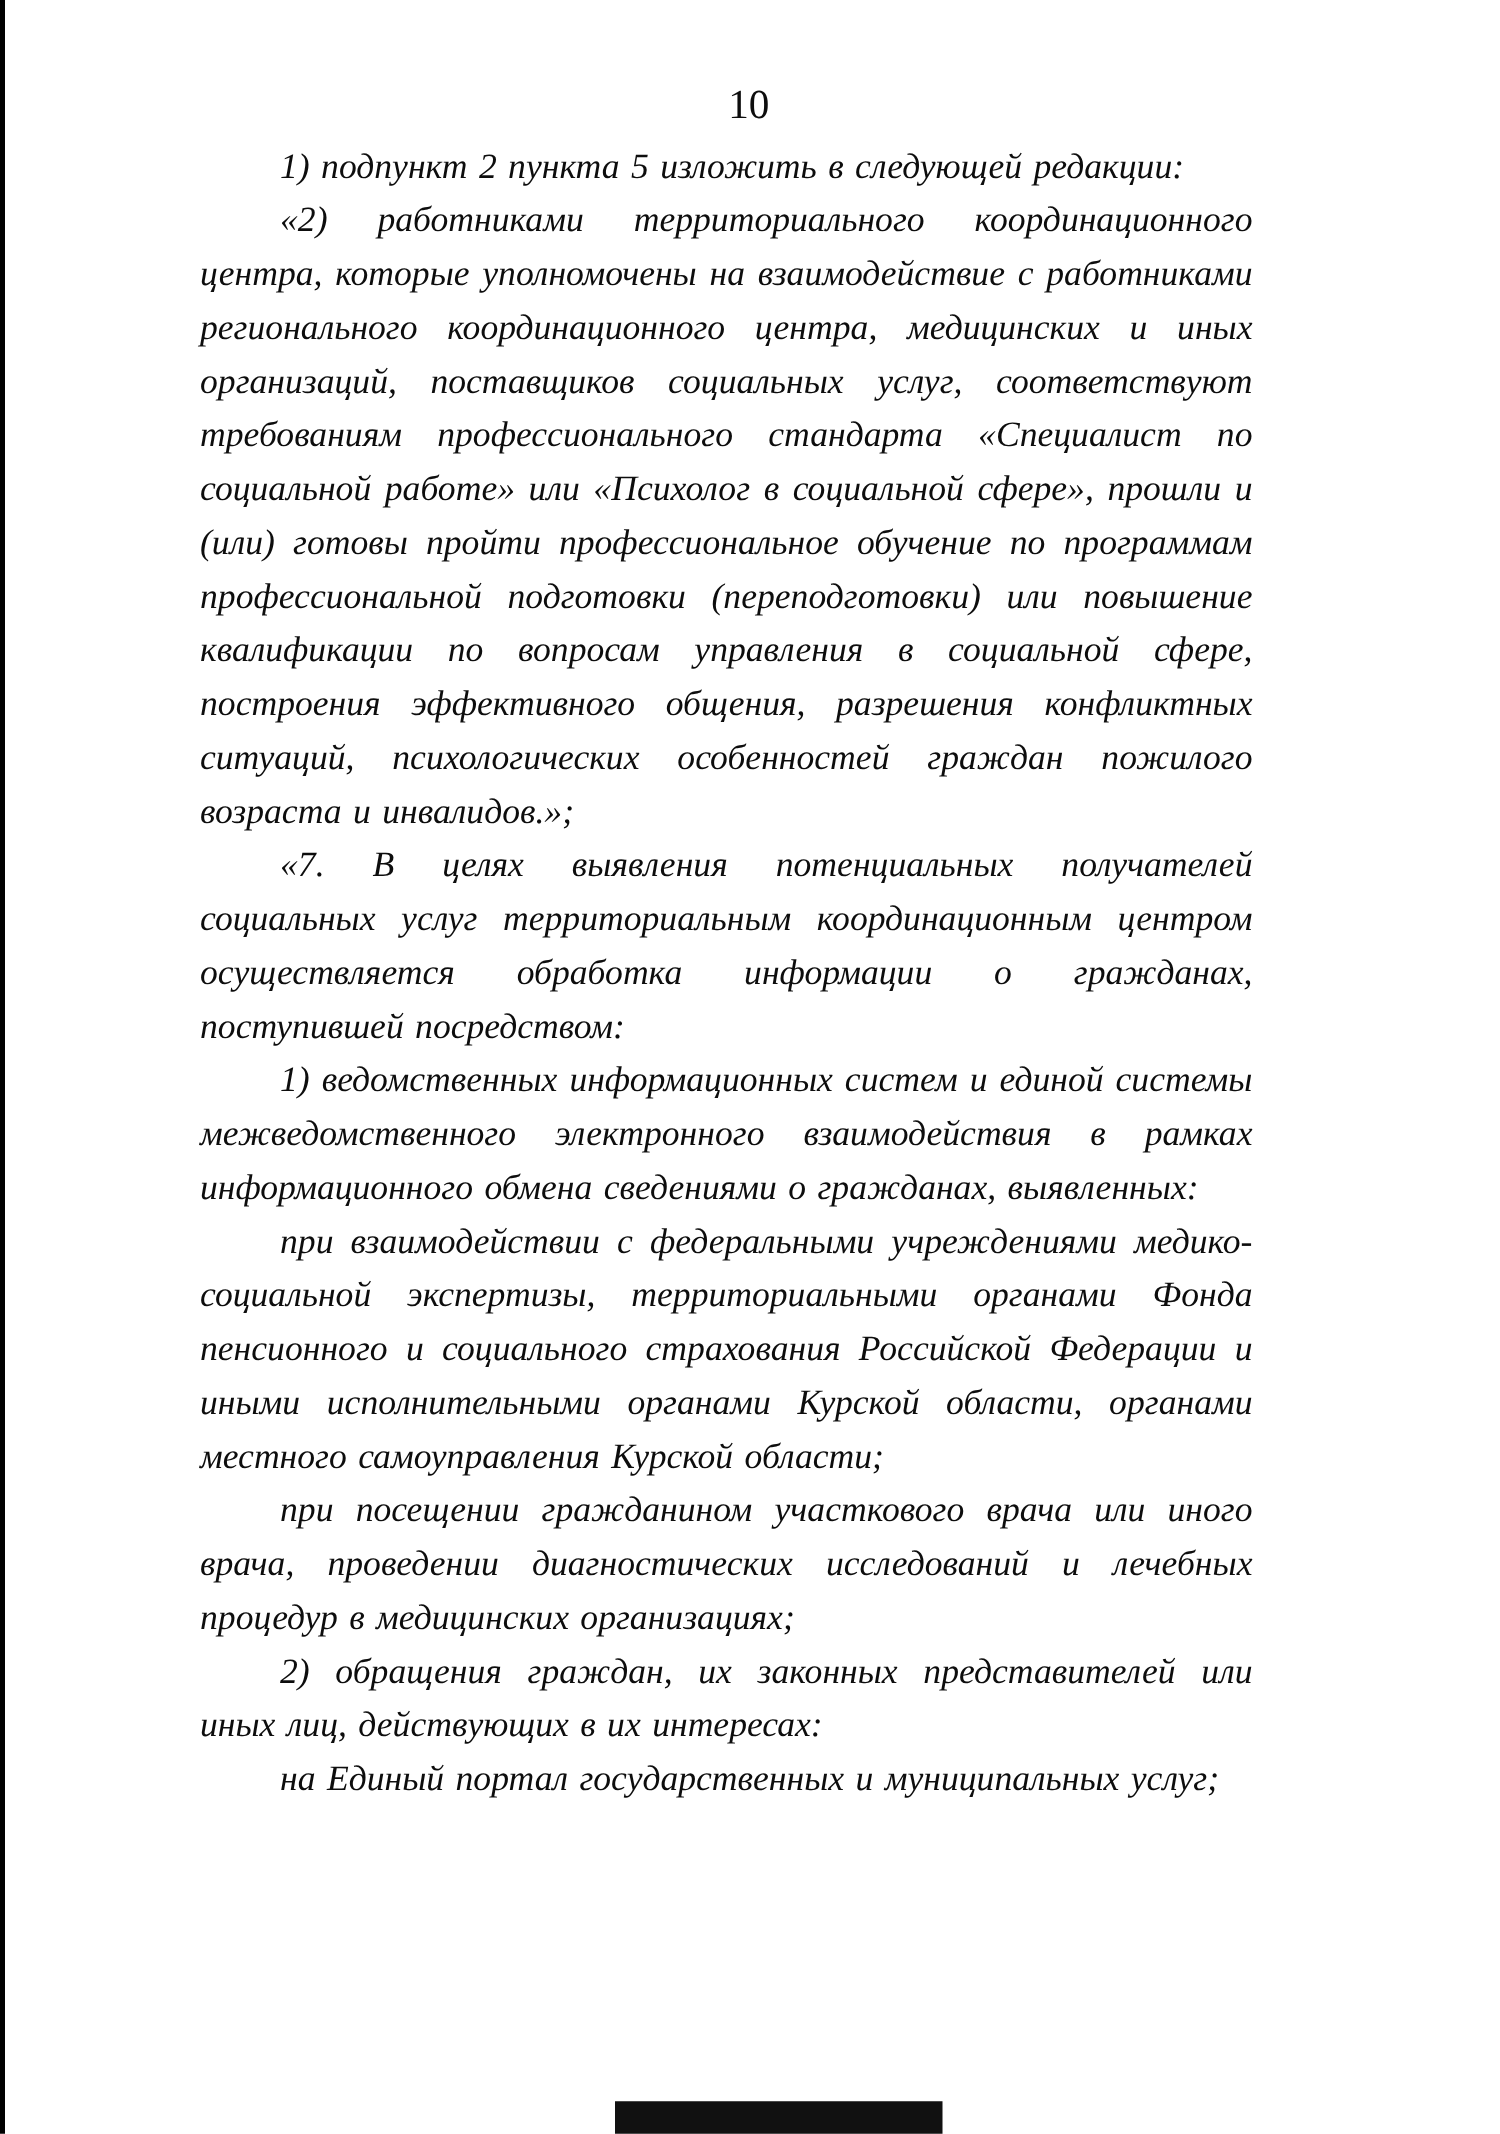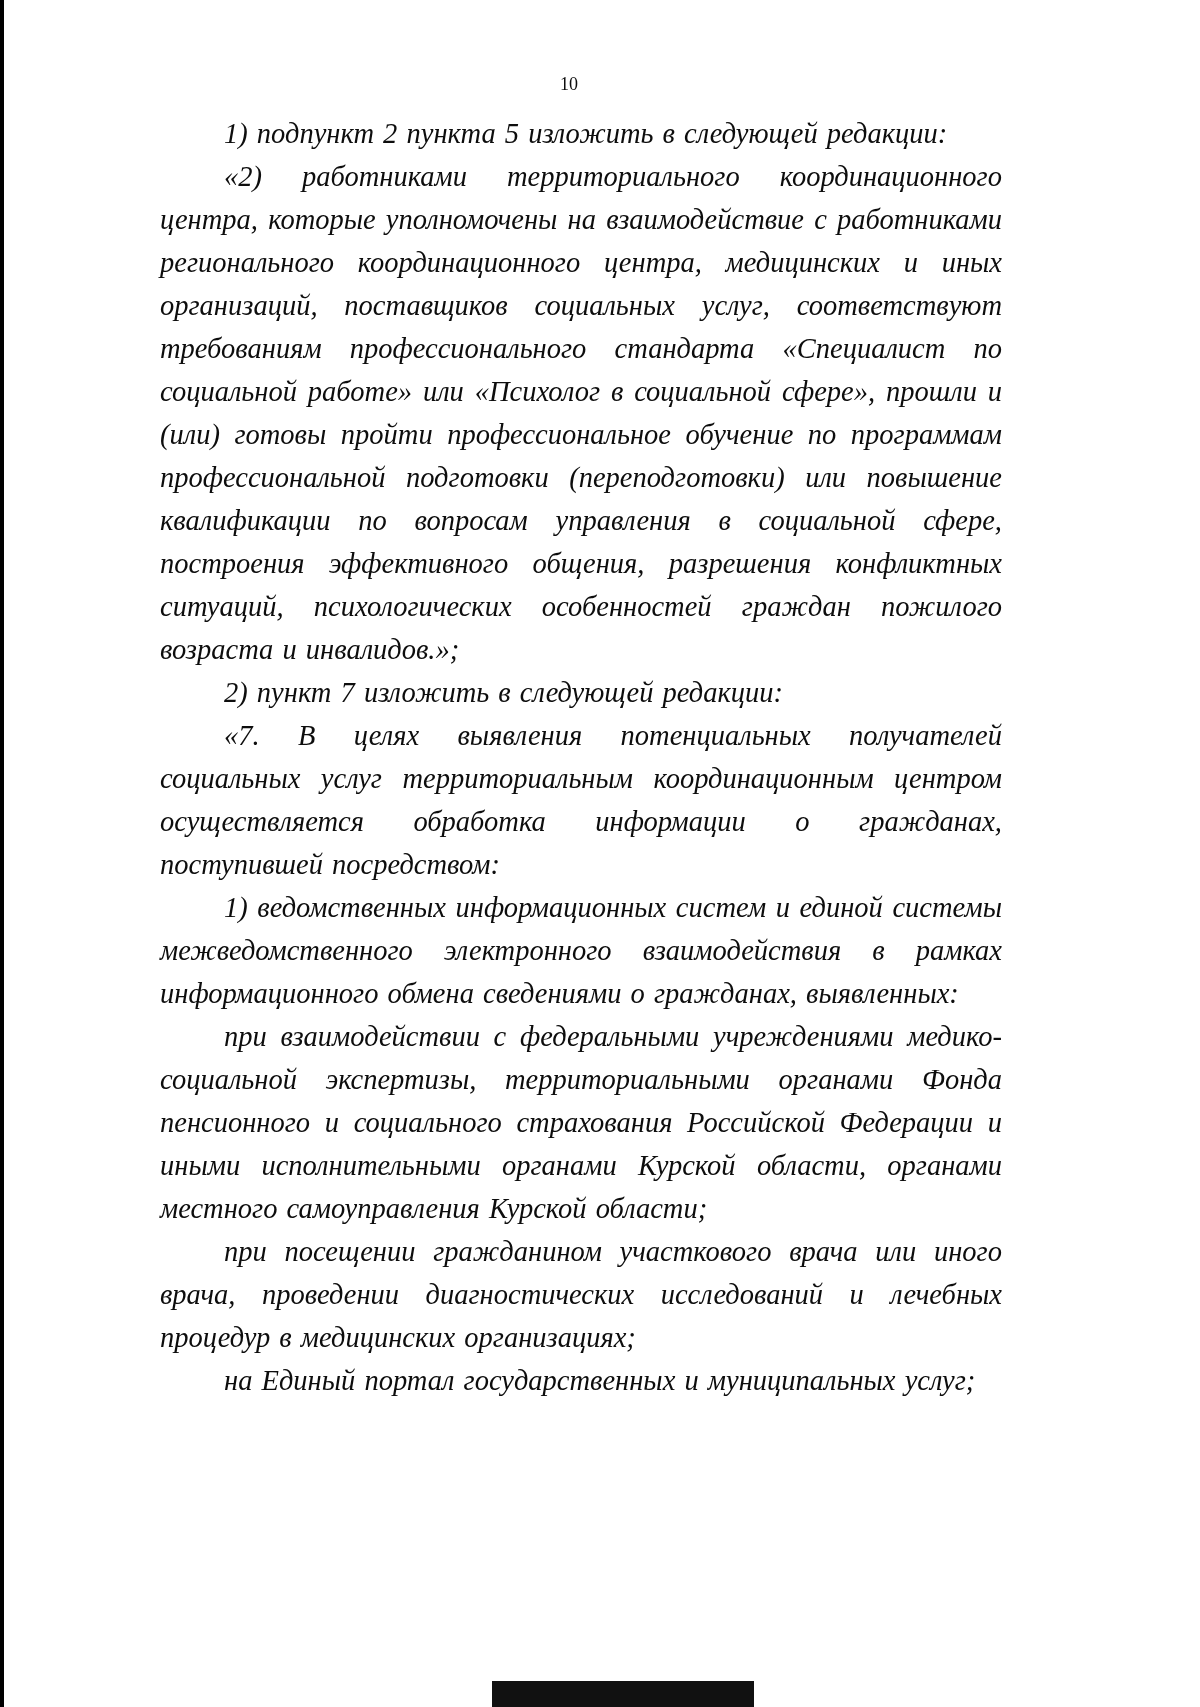--- a/index.html
+++ b/index.html
@@ -27,24 +27,24 @@
     position: absolute;
     left: 492px;
     bottom: 0;
     width: 262px;
     height: 26px;
     background: #111111;
   }
   .page-number {
     position: absolute;
     top: 68px;
-    left: 148px;
+    left: 178px;
     width: 842px;
     text-align: center;
-    font-size: 18px;
+    font-size: 33px;
     line-height: 32px;
   }
   .content {
     position: absolute;
     top: 112px;
     left: 160px;
     width: 842px;
   }
   .content p {
     margin: 0;
@@ -60,22 +60,22 @@
 </head>
 <body>
 
 <div class="scan-left-bar"></div>
 
 <div class="page-number">10</div>
 
 <div class="content">
   <p>1) подпункт 2 пункта 5 изложить в следующей редакции:</p>
   <p>«2) работниками территориального координационного центра, которые уполномочены на взаимодействие с работниками регионального координационного центра, медицинских и иных организаций, поставщиков социальных услуг, соответствуют требованиям профессионального стандарта «Специалист по социальной работе» или «Психолог в социальной сфере», прошли и (или) готовы пройти профессиональное обучение по программам профессиональной подготовки (переподготовки) или повышение квалификации по вопросам управления в социальной сфере, построения эффективного общения, разрешения конфликтных ситуаций, психологических особенностей граждан пожилого возраста и инвалидов.»;</p>
-  <p>2) пункт 7 изложить в следующей редакции:</p>
   <p>«7. В целях выявления потенциальных получателей социальных услуг территориальным координационным центром осуществляется обработка информации о гражданах, поступившей посредством:</p>
   <p>1) ведомственных информационных систем и единой системы межведомственного электронного взаимодействия в рамках информационного обмена сведениями о гражданах, выявленных:</p>
   <p>при взаимодействии с федеральными учреждениями медико-социальной экспертизы, территориальными органами Фонда пенсионного и социального страхования Российской Федерации и иными исполнительными органами Курской области, органами местного самоуправления Курской области;</p>
   <p>при посещении гражданином участкового врача или иного врача, проведении диагностических исследований и лечебных процедур в медицинских организациях;</p>
+  <p>2) обращения граждан, их законных представителей или иных лиц, действующих в их интересах:</p>
   <p>на Единый портал государственных и муниципальных услуг;</p>
 
 </div>
 
 <div class="scan-bottom-bar"></div>
 
 </body></html>

